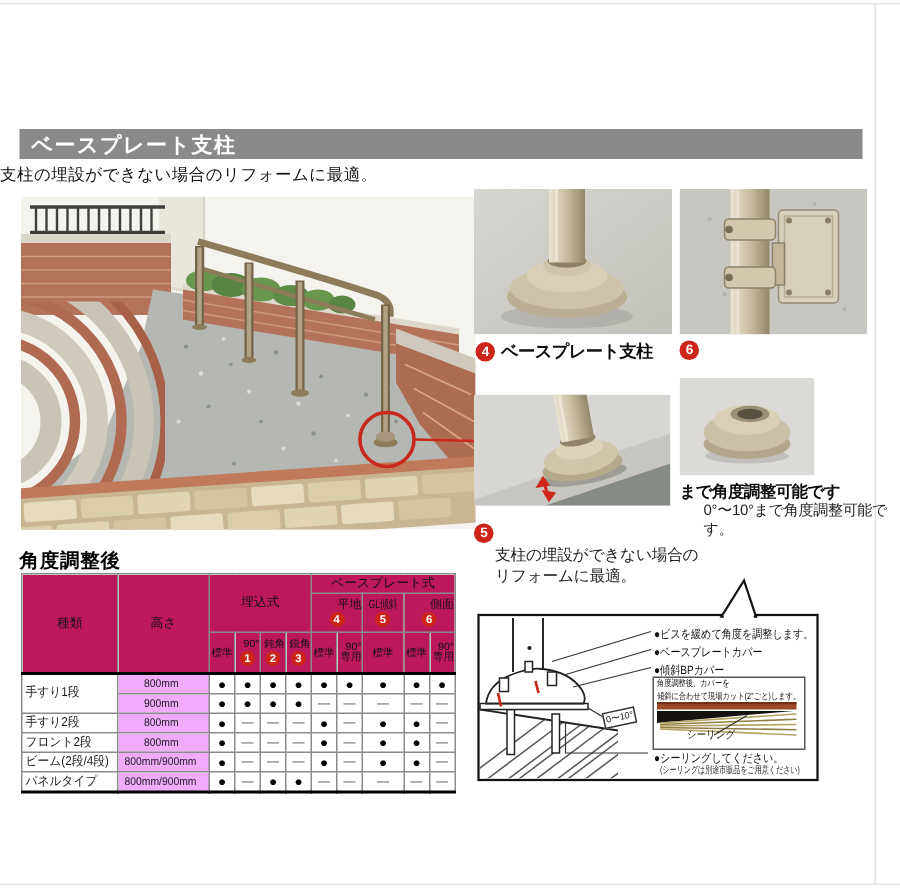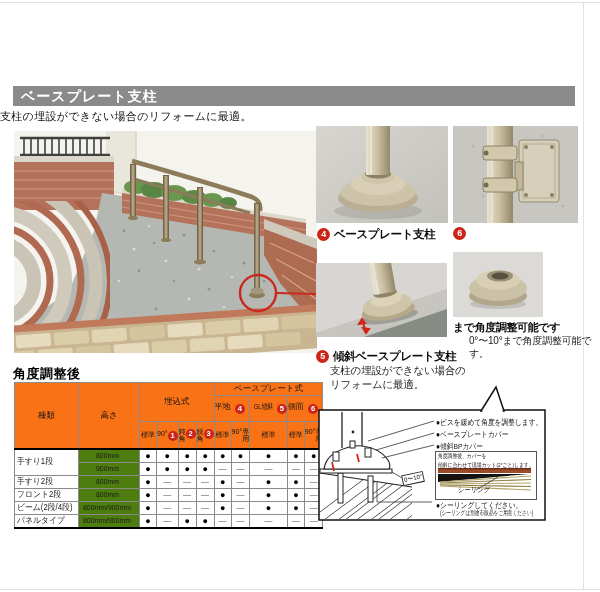--- a/index.html
+++ b/index.html
@@ -19,33 +19,33 @@
   .badge{display:inline-flex;align-items:center;justify-content:center;background:#cc2418;color:#fff;border-radius:50%;font-weight:bold;flex:0 0 auto}
   .badge-lg{width:13px;height:13px;font-size:9px;line-height:13px}
   .badge-sm{width:10px;height:10px;font-size:7.5px;line-height:10px;margin:1px auto 0}
   .desc{position:absolute;font-size:10px;line-height:1.32;color:#222;letter-spacing:-.2px}
   .bold-cap{position:absolute;font-weight:bold;font-size:11px;letter-spacing:-.4px;color:#0d0d0d;white-space:nowrap}
   .angle-label{position:absolute;font-size:8.5px;color:#222;letter-spacing:.5px}
   
   .tbl-title{position:absolute;left:13px;top:365px;font-size:13px;font-weight:bold;color:#000;letter-spacing:.5px}
   table.spec{position:absolute;left:14px;top:382px;border-collapse:collapse;table-layout:fixed;border:1px solid #7d7d7d;border-bottom:2px solid #000}
   table.spec th,table.spec td{border:1px solid #8a8a8a;padding:0;text-align:center;vertical-align:middle;overflow:hidden}
-  table.spec thead th{background:#f97316;font-weight:normal;font-size:8px;color:#111}
+  table.spec thead th{background:#be185d;font-weight:normal;font-size:8px;color:#111}
   table.spec thead{border-bottom:2px solid #000}
   table.spec thead tr.hr1 th{height:12px;font-size:8.5px}
   table.spec thead tr.hr2 th{height:25px}
   table.spec thead tr.hr3 th{height:26px;font-size:7px}
   table.spec tbody tr{height:13px}
   table.spec td.kind{text-align:left;padding-left:2px;background:#fff;font-size:8.5px}
-  table.spec td.hcell{background:#4d7c0f;font-size:7.5px}
+  table.spec td.hcell{background:#f0abfc;font-size:7.5px}
   table.spec td.mark{background:#fff;font-size:9px;color:#000}
   table.spec td.mark.empty{font-size:8px;color:#444}
   .fit{display:inline-block;white-space:nowrap;transform:scaleX(.92);transform-origin:left center}
   .fitc{display:inline-block;white-space:nowrap;transform:scaleX(.72);transform-origin:center center}
-  .stack{display:flex;flex-direction:row;align-items:flex-start;justify-content:center;line-height:1.05}
+  .stack{display:flex;flex-direction:column;align-items:flex-end;justify-content:center;line-height:1.05}
   
   .dnote{position:absolute;font-size:8px;color:#111;white-space:nowrap;transform:scaleX(.84);transform-origin:left center}
   .dnote-sub{position:absolute;font-size:6.5px;color:#222;white-space:nowrap;transform:scaleX(.72);transform-origin:left center}
   .innerbox{position:absolute;left:435px;top:451px;width:100px;height:47px;border:1px solid #555;background:#fff}
   .innernote{font-size:6px;line-height:1.3;color:#111;margin:1px 0 0 2px;white-space:nowrap;transform:scaleX(.8);transform-origin:left top}
   .sealing{position:absolute;left:22px;top:33px;font-size:7px;color:#111;transform:scaleX(.9);transform-origin:left center}
   .dimbox{position:absolute;left:402px;top:473px;border:1px solid #333;background:#fff;font-size:6px;padding:0 1px;transform:rotate(-12deg);color:#111;white-space:nowrap}
 </style>
 </head>
 <body>
@@ -297,21 +297,20 @@
     <ellipse cx="45" cy="28" rx="22" ry="10" fill="#d8cfb5"></ellipse>
     <ellipse cx="47" cy="24" rx="13" ry="5.5" fill="#9a9076"></ellipse>
     <ellipse cx="47" cy="24" rx="8.5" ry="3.5" fill="#57513f"></ellipse>
   </svg>
 </div>
 <div class="bold-cap" style="left:453px;top:320px">まで角度調整可能です</div>
 <div class="desc" style="left:469px;top:334px;width:128px">0°〜10°まで角度調整可能です。</div>
 
 <div class="cap" style="left:316px;top:349px;font-size:11.5px">
   <span class="badge badge-lg">5</span>
-  <span>傾斜ベースプレート支柱</span>
 </div>
 <div class="desc" style="left:330px;top:364px;width:140px;font-size:10.5px">支柱の埋設ができない場合のリフォームに最適。</div>
 
 <div class="tbl-title">角度調整後</div>
 <table class="spec">
   <colgroup>
     <col style="width:64px">
       <col style="width:61px">
     <col style="width:17px">
       <col style="width:17px">

